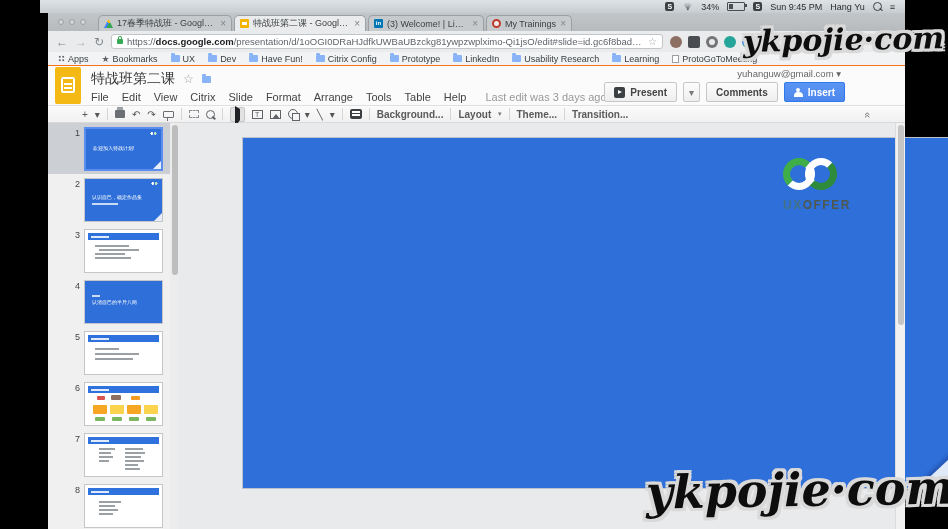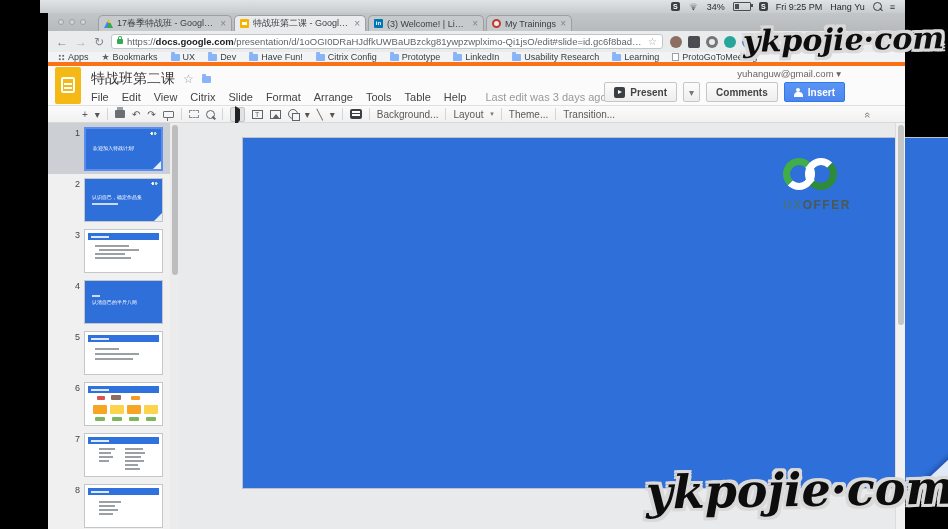--- a/index.html
+++ b/index.html
@@ -58,21 +58,21 @@
   .ext.e1{background:#8d6e63;}
   .ext.e2{background:#4a4e52;border-radius:2px;}
   .ext.e3{background:#757575;position:relative;}
   .ext.e3:after{content:"";position:absolute;inset:3px;background:#e9ebec;border-radius:50%;}
   .ext.e4{background:#26a69a;}
   .ext.e5{background:conic-gradient(#ea4335,#fbbc04,#34a853,#4285f4,#ea4335);}
   .ext.e6{background:#9e9e9e;position:relative;}
   .ext.e6:after{content:"";position:absolute;inset:3px;border:1px solid #e9ebec;border-radius:50%;box-sizing:border-box;}
 
   .bookmarks{position:absolute;left:0;top:39px;right:0;height:14px;background:#f1f3f4;
-    border-bottom:4px solid #f97316;display:flex;align-items:center;gap:13px;
+    border-bottom:1px solid #f97316;display:flex;align-items:center;gap:13px;
     padding-left:10px;box-sizing:border-box;font-size:9px;color:#3c4043;}
   .bm{display:flex;align-items:center;gap:3px;white-space:nowrap;}
   .ic-apps{width:7px;height:7px;background:
     radial-gradient(circle,#5f6368 1px,transparent 1.2px) 0 0/3.5px 3.5px;}
   .ic-folder{width:9px;height:7px;background:#8ab4f8;border-radius:1px;position:relative;}
   .ic-folder:before{content:"";position:absolute;left:0;top:-2px;width:4px;height:2px;background:#8ab4f8;border-radius:1px 1px 0 0;}
   .ic-page{width:7px;height:8px;background:#fff;border:1px solid #9aa0a4;box-sizing:border-box;}
   .bm-star{color:#5f6368;font-size:9px;}
 
   
@@ -115,21 +115,21 @@
   .ic-zoom:after{content:"";position:absolute;left:5.5px;top:6px;width:4px;height:1.5px;background:#5f6368;transform:rotate(45deg);}
   .ic-cursor{width:0;height:0;border-left:5px solid #202124;border-top:3px solid transparent;border-bottom:7px solid transparent;transform:rotate(-65deg);}
   .tool-sel{background:#e2e2e2;border:1px solid #c6c6c6;border-radius:2px;padding:1px 4px;}
   .ic-tbox{width:11px;height:9px;border:1px solid #5f6368;font-size:7px;line-height:8px;text-align:center;color:#5f6368;box-sizing:border-box;}
   .ic-img{width:11px;height:9px;border:1px solid #5f6368;box-sizing:border-box;position:relative;overflow:hidden;}
   .ic-img:after{content:"";position:absolute;left:1px;bottom:-1px;width:0;height:0;border-left:4px solid transparent;border-right:4px solid transparent;border-bottom:5px solid #5f6368;}
   .ic-shape{width:8px;height:8px;border:1.5px solid #5f6368;border-radius:50%;position:relative;}
   .ic-shape:after{content:"";position:absolute;left:3px;top:3px;width:6px;height:6px;border:1.5px solid #5f6368;background:#f5f5f5;}
   .ic-comment{width:12px;height:10px;background:#3c4043;border-radius:2px;position:relative;}
   .ic-comment:before{content:"";position:absolute;left:2px;top:2px;width:8px;height:1.5px;background:#fff;box-shadow:0 3px 0 #fff;}
-  .tb-text{color:#5a5a5a;}
+  .tb-text{color:#5a5a5a;font-weight:bold;}
   .collapse{position:absolute;right:34px;top:3px;color:#777;font-size:11px;transform:rotate(90deg);}
 
   
   .workarea{position:absolute;left:0;top:110px;right:0;bottom:0;background:#e9eaec;}
   .filmstrip{position:absolute;left:0;top:0;width:122px;bottom:0;background:#f0f0f0;border-right:1px solid #d8d8d8;overflow:hidden;}
   .trow{position:relative;height:51px;}
   .trow.sel{background:#ccd0d4;}
   .tnum{position:absolute;left:18px;top:5px;width:14px;text-align:right;font-size:9px;color:#444;}
   .thumb{position:absolute;left:36px;top:4px;width:79px;height:44px;background:#fff;
     border:1px solid #c4c6c8;box-sizing:border-box;overflow:hidden;}
@@ -181,21 +181,21 @@
 <body>
 
 <div class="stage">
 
   <div class="menubar">
     <span class="mb-ic ic-appbox">S</span>
     <span class="mb-ic ic-wifi"></span>
     <span>34%</span>
     <span class="mb-ic ic-batt"></span>
     <span class="mb-ic ic-appbox">S</span>
-    <span>Fri 9:25 PM</span>
+    <span>Sun 9:45 PM</span>
     <span>Hang Yu</span>
     <span class="mb-ic ic-search"></span>
     <span>≡</span>
   </div>
 
   <div class="browser">
 
     <div class="tabstrip">
       <div class="windots">
           <span></span>

